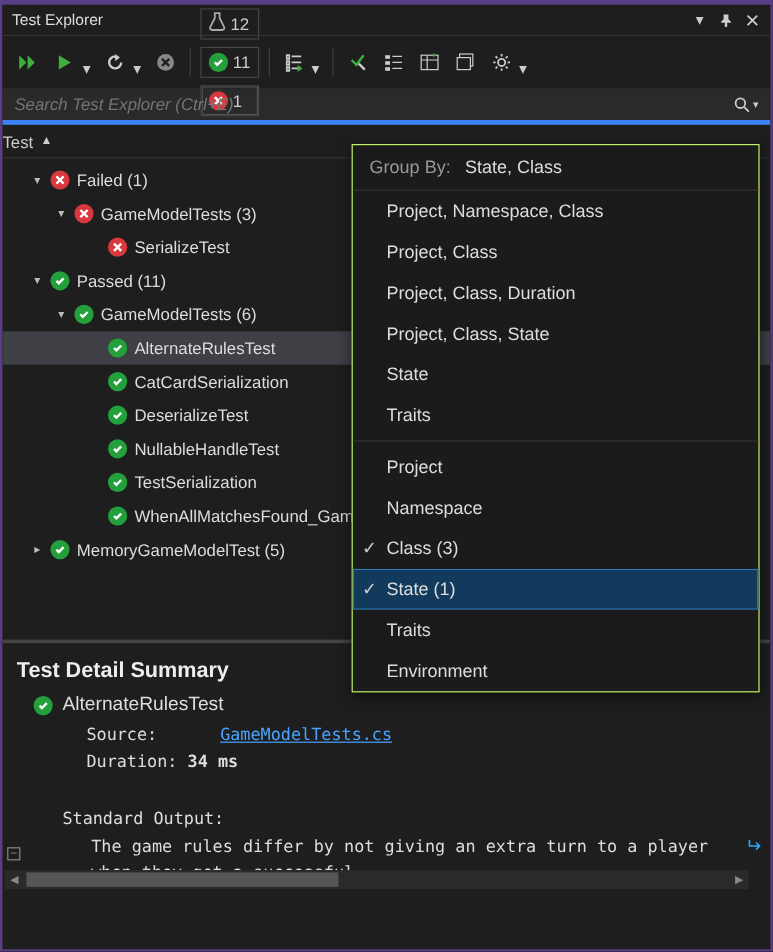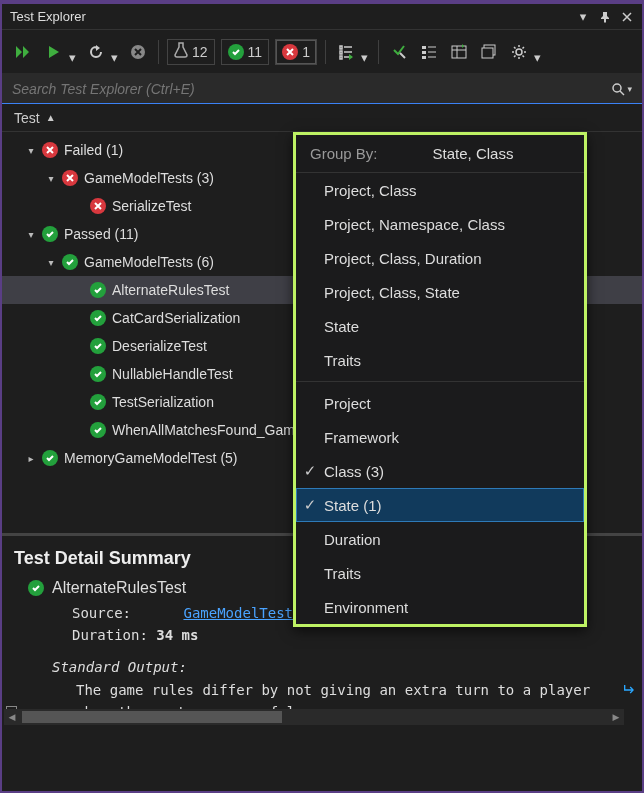--- a/index.html
+++ b/index.html
@@ -21,47 +21,47 @@
   .titlebar .title { flex: 1; color: #ddd; font-size: 13px; }
   .titlebar .win-btn { width: 22px; height: 22px; display: flex; align-items: center; justify-content: center; color: #ccc; }
   .toolbar {
     display: flex; align-items: center; height: 44px; padding: 4px 10px;
     gap: 6px; background: #1e1e1e; border-bottom: 1px solid #2a2a2a;
   }
   .tb-btn { width: 24px; height: 24px; display: flex; align-items: center; justify-content: center; color: #ccc; }
   .tb-btn svg { display: block; }
   .dd { width: 7px; height: 4px; margin-left: -3px; margin-right: 2px;}
   .tb-sep { width: 1px; height: 24px; background: #404040; margin: 0 2px; }
-  .counter-group { display: flex; gap: 6px; }
+  .counter-group { display: flex; gap: 6px; flex-direction: column; }
   .counter {
     display: flex; align-items: center; gap: 4px;
     border: 1px solid #444; padding: 2px 6px; height: 26px;
     color: #ccc; font-size: 14px;
   }
   .counter.highlight { box-shadow: inset 0 0 0 1px #555; }
   .circle {
     width: 16px; height: 16px; border-radius: 50%;
     display: inline-flex; align-items: center; justify-content: center;
     flex: 0 0 16px;
   }
   .c-pass { background: #23a03c; }
   .c-fail { background: #d8383e; }
   .c-flask { color:#aaa; }
   .circle svg { width: 10px; height: 10px; }
   .searchbar {
     display: flex; align-items: center; height: 30px;
-    background: #2a2a2a; padding: 0 10px; border-bottom: 1px solid #3b82f6;
+    background: #2a2a2a; padding: 0 10px; border-bottom: 4px solid #3b82f6;
   }
   .searchbar input {
     flex: 1; background: transparent; border: none; outline: none;
     color: #888; font-size: 14px; font-style: italic;
   }
   .searchbar .search-icon { color: #ccc; display: flex; align-items: center; gap: 2px; }
   .list-header {
-    display: flex; align-items: center; height: 28px; padding: 0 12px;
+    display: flex; align-items: center; height: 28px; padding: 0 0;
     border-bottom: 1px solid #333; color: #ccc; font-size: 14px; gap: 6px;
   }
   .tree {
     height: 404px; overflow: hidden; padding-top: 4px;
     border-bottom: 3px solid #444; position: relative;
   }
   .row {
     display: flex; align-items: center; height: 28px; color: #ddd;
     font-size: 14px; white-space: nowrap; gap: 6px; padding-right: 8px;
   }
@@ -70,47 +70,47 @@
   .row .label { }
   .row.selected { background: #3f3f46; }
   .detail {
     padding: 12px 12px 4px 12px; color: #ddd; position: relative;
     font-size: 15px;
   }
   .detail h2 { font-size: 18px; font-weight: 600; color: #eee; margin-bottom: 10px;}
   .detail .test-line { display: flex; align-items: center; gap: 8px; padding-left: 14px; margin-bottom: 8px; }
   .detail .kv { padding-left: 58px; margin-bottom: 6px; font-family: Consolas, monospace; font-size: 14px;}
   .detail .kv a { color: #4aa3ff; text-decoration: underline; margin-left: 44px; }
-  .detail .std { padding-left: 38px; font-family: Consolas, monospace; font-size: 14px; margin-top: 16px; font-style: italic;}
+  .detail .std { padding-left: 38px; font-family: Consolas, monospace; font-size: 14px; margin-top: 32px;}
   .detail .body { padding-left: 62px; font-family: Consolas, monospace; font-size: 14px; line-height: 22px; margin-top:4px;}
   .collapse-box {
     position: absolute; left: 4px; top: 170px; width: 11px; height: 11px;
     border: 1px solid #888; color: #888; font-size: 10px; line-height: 9px; text-align: center;
   }
   .scrollbar-h {
     position: absolute; left: 2px; right: 18px; bottom: 2px; height: 16px;
     background: #2a2a2a; display: flex; align-items: center;
   }
   .scrollbar-h .thumb { height: 12px; background: #555; margin-left: 18px; width: 42%; }
   .scrollbar-h .arrow-btn, .scrollbar-v .arrow-btn {
     width: 16px; height: 16px; display:flex; align-items:center; justify-content:center; color:#888; font-size: 9px;
     position: absolute;
   }
   .menu {
-    position: absolute; top: 128px; left: 291px; width: 294px;
-    background: #1b1b1c; border: 3px solid #bef264;
+    position: absolute; top: 116px; left: 291px; width: 340px;
+    background: #1b1b1c; border: 1px solid #bef264;
     box-shadow: 0 4px 12px rgba(0,0,0,0.6);
     z-index: 100;
   }
   .menu-head {
     display: flex; align-items: center; gap: 12px;
     padding: 10px 14px; color: #999; font-size: 15px;
     border-bottom: 1px solid #333;
   }
-  .menu-head .val { color: #ddd; margin-left: 43px; }
+  .menu-head .val { color: #ddd; }
   .menu-item {
     display: flex; align-items: center; height: 34px; padding: 0 12px 0 28px;
     color: #ddd; font-size: 15px; position: relative;
   }
   .menu-item .check {
     position: absolute; left: 6px; top: 50%; transform: translateY(-50%);
     color: #ccc; width: 16px; text-align: center;
   }
   .menu-item.selected { background: #113a5c; box-shadow: inset 0 0 0 1px #2e7ab8; }
   .menu-sep { height: 1px; background: #333; margin: 4px 0; }
@@ -399,46 +399,43 @@
     <span class="arrow-btn" style="right:0">▶</span>
   </div>
 </div>
 
 <div class="menu">
   <div class="menu-head">
     <span>Group By:</span>
     <span class="val">State, Class</span>
   </div>
   <div id="menu-g1">
+      <div class="menu-item">Project, Namespace, Class</div>
       <div class="menu-item">Project, Class</div>
-      <div class="menu-item">Project, Namespace, Class</div>
       <div class="menu-item">Project, Class, Duration</div>
       <div class="menu-item">Project, Class, State</div>
       <div class="menu-item">State</div>
       <div class="menu-item">Traits</div>
     </div>
   <div class="menu-sep"></div>
   <div id="menu-g2">
       <div class="menu-item">
         <span>Project</span>
       </div>
       <div class="menu-item">
-        <span>Framework</span>
+        <span>Namespace</span>
       </div>
       <div class="menu-item">
         <span class="check">✓</span>
         <span>Class (3)</span>
       </div>
       <div class="menu-item selected">
         <span class="check">✓</span>
         <span>State (1)</span>
       </div>
       <div class="menu-item">
-        <span>Duration</span>
-      </div>
-      <div class="menu-item">
         <span>Traits</span>
       </div>
       <div class="menu-item">
         <span>Environment</span>
       </div>
     </div>
 </div>
 
 </body></html>

